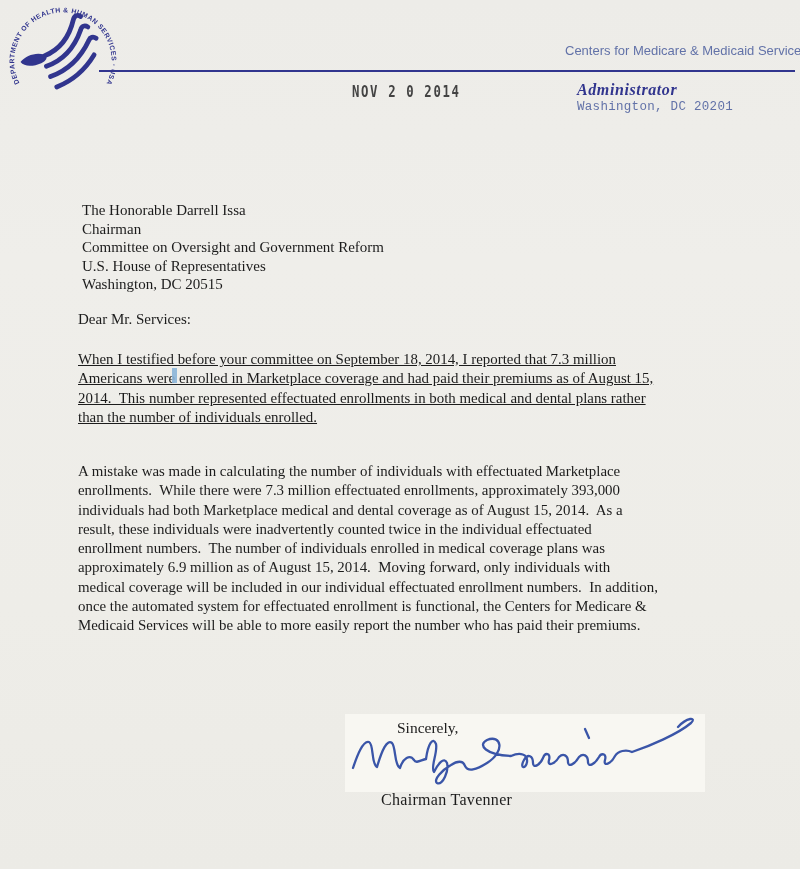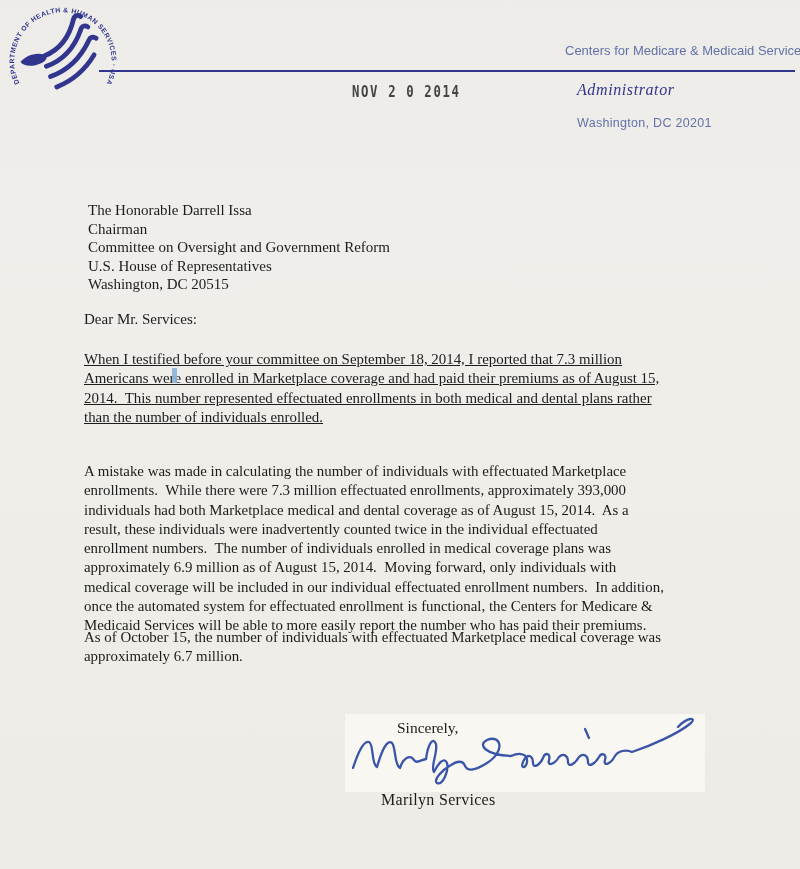--- a/index.html
+++ b/index.html
@@ -36,33 +36,33 @@
   .date-stamp{
     position:absolute;left:352px;top:83px;
     font-family:"DejaVu Sans Mono",monospace;
     font-weight:bold;font-size:15px;letter-spacing:2px;
     color:#434343;transform:scaleX(0.82);transform-origin:left top;
     white-space:nowrap;
   }
   .office-title{
     position:absolute;left:577px;top:81px;
     font-family:"Liberation Serif",serif;
-    font-weight:normal;font-style:italic;
+    font-weight:bold;font-style:italic;
     font-size:16px;letter-spacing:0.6px;color:#31358e;white-space:nowrap;
   }
   .office-address{
-    position:absolute;left:577px;top:116px;
-    font-family:Liberation Sans, sans-serif;
+    position:absolute;left:577px;top:100px;
+    font-family:Liberation Mono, monospace;
     font-size:12.5px;letter-spacing:0.3px;color:#6272a8;white-space:nowrap;
   }
   
   .block{
     position:absolute;left:78px;
     font-size:15px;line-height:18.6px;
-    white-space:pre;color:#1c1c1c;margin-left:6px;
+    white-space:pre;color:#1c1c1c;
   }
   .recipient{top:201px;left:82px;}
   .salutation{top:310px;}
   .para{font-size:14.9px;line-height:19.3px;}
   .para1{top:350px;text-decoration:underline;}
   .para2{top:462px;}
   .para3{top:628px;}
   .thanks{top:686px;}
   .text-cursor{
     position:absolute;left:172px;top:368px;width:5px;height:15px;
@@ -125,22 +125,20 @@
   <div class="text-cursor"></div>
   <div class="block para para2">A mistake was made in calculating the number of individuals with effectuated Marketplace
 enrollments.  While there were 7.3 million effectuated enrollments, approximately 393,000
 individuals had both Marketplace medical and dental coverage as of August 15, 2014.  As a
 result, these individuals were inadvertently counted twice in the individual effectuated
 enrollment numbers.  The number of individuals enrolled in medical coverage plans was
 approximately 6.9 million as of August 15, 2014.  Moving forward, only individuals with
 medical coverage will be included in our individual effectuated enrollment numbers.  In addition,
 once the automated system for effectuated enrollment is functional, the Centers for Medicare &amp;
 Medicaid Services will be able to more easily report the number who has paid their premiums.</div>
-  <div class="block para para3">As of October 15, the number of individuals with effectuated Marketplace medical coverage was
-approximately 6.7 million.</div>
 
   <div class="sig-patch"></div>
   <div class="sincerely">Sincerely,</div>
 
   <svg class="signature-svg" viewBox="0 0 356 84">
     <g stroke="#3a55a8" stroke-width="2.3" fill="none" stroke-linecap="round" stroke-linejoin="round">
       <path d="M 5 56
                C 9 44 15 28 21 30
                C 26 32 23 52 29 55
                C 34 38 39 27 44 31
@@ -168,15 +166,15 @@
                C 240 56 247 52 251 45
                C 253 41 259 41 257 48
                C 255 55 263 52 267 44
                C 270 39 278 37 284 40
                C 302 34 330 22 343 11
                C 349 5 339 5 330 15"></path>
       <path d="M 237 17 L 241 26"></path>
     </g>
   </svg>
 
-  <div class="typed-name">Marilyn Services</div>
+  <div class="typed-name">Chairman Tavenner</div>
 
 </div>
 
 </body></html>

